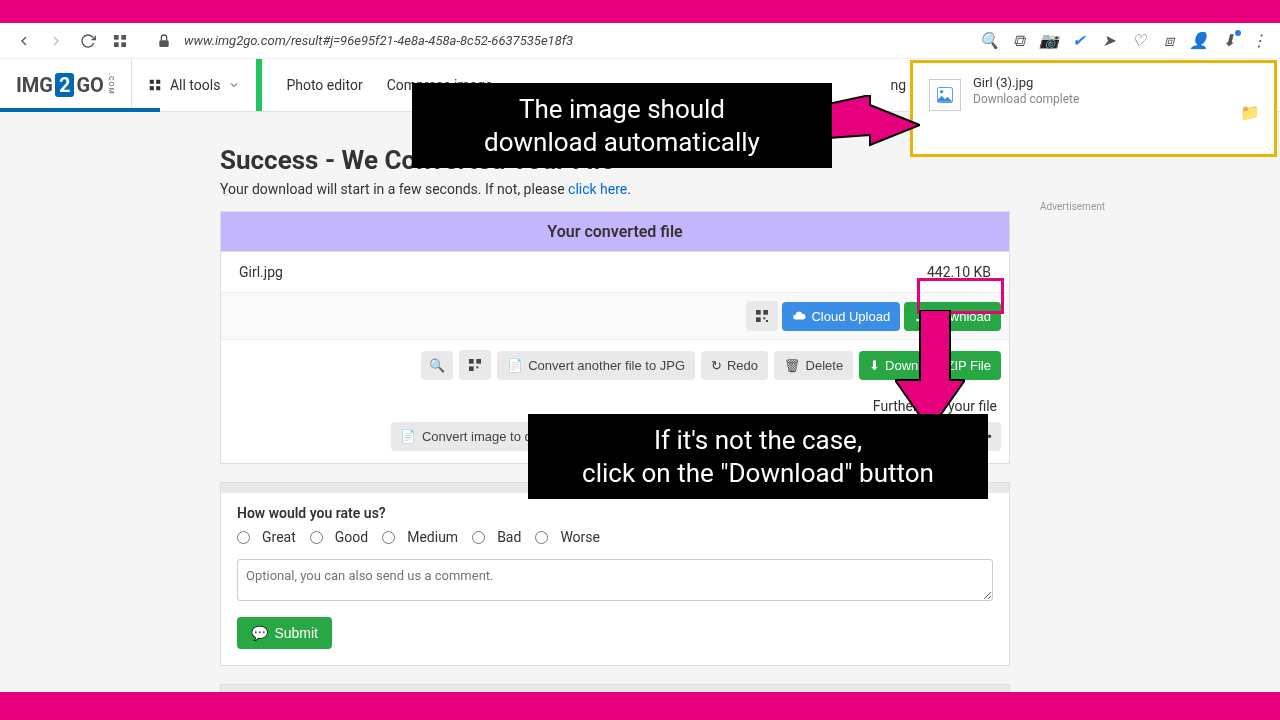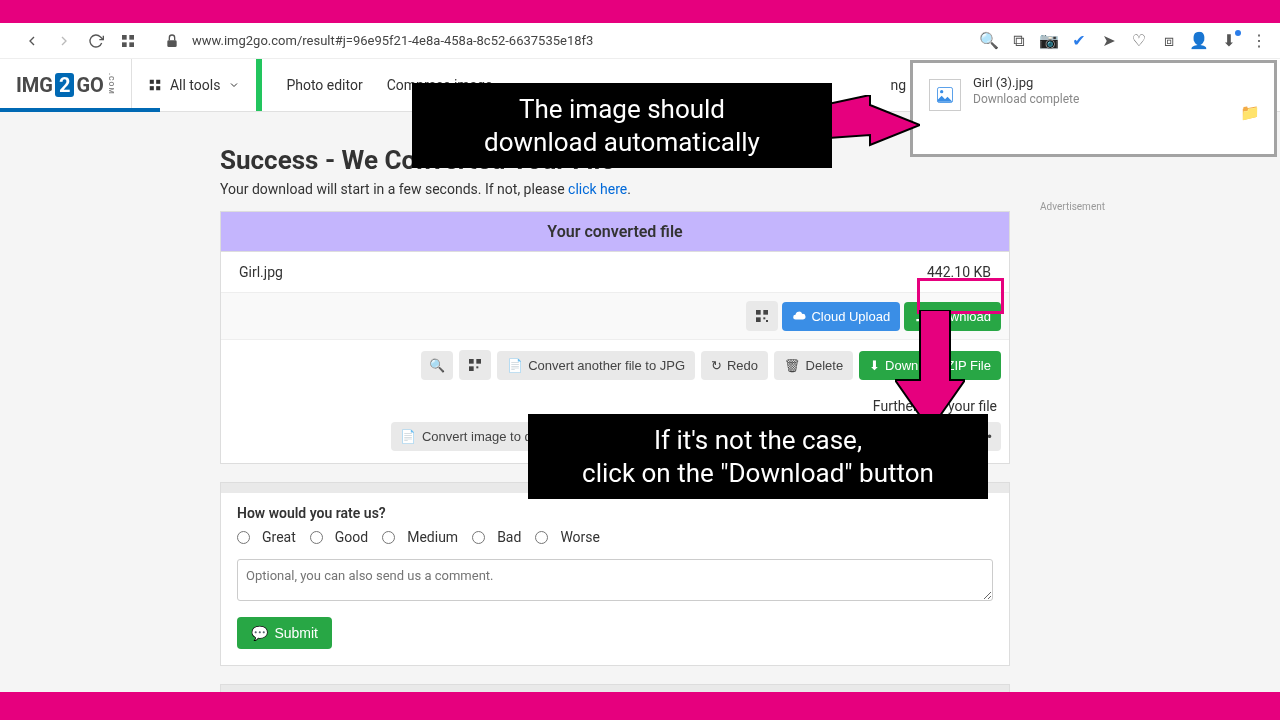--- a/index.html
+++ b/index.html
@@ -1,20 +1,20 @@
 <!DOCTYPE html>
 <html><head>
 <meta charset="utf-8">
 <style>
   * { box-sizing: border-box; margin: 0; padding: 0; }
   html, body { width: 1280px; height: 720px; font-family: -apple-system, BlinkMacSystemFont, "Segoe UI", Roboto, Arial, sans-serif; background:#fff; overflow:hidden; }
   .pink-bar { background:#e6007e; height:23px; width:100%; }
   .pink-bar.bottom { height:28px; position:absolute; left:0; bottom:0; }
 
-  .browser-bar { height:36px; display:flex; align-items:center; padding:0 22px; gap:12px; border-bottom:1px solid #eee; position:relative; }
+  .browser-bar { height:36px; display:flex; align-items:center; padding:0 14px; gap:12px; border-bottom:1px solid #eee; position:relative;font-style:italic; }
   .browser-bar .nav { display:flex; gap:12px; align-items:center; color:#666; }
   .nav-icon { width:20px; height:20px; display:flex; align-items:center; justify-content:center; color:#555; }
   .nav-icon svg { width:16px; height:16px; }
   .url-area { display:flex; align-items:center; gap:10px; flex:1; font-size:13px; color:#444; padding-left:12px;}
   .right-icons { display:flex; gap:12px; align-items:center; color:#555; position:absolute; right:12px; }
   .right-icons .ico { width:18px;height:18px;display:flex;align-items:center;justify-content:center; }
 
   .site-bar { height:53px; display:flex; align-items:center; border-bottom:1px solid #e0e0e0; position:relative; background:#fff; }
   .logo { display:flex; align-items:flex-start; font-weight:700; font-size:20px; color:#4a4a4a; padding:0 16px; }
   .logo .two { background:#0069b4; color:#fff; padding:0 4px; border-radius:3px; margin:0 2px; font-size:20px; }
@@ -51,21 +51,21 @@
   .rating-q { font-size:14px; font-weight:600; margin-bottom:8px; color:#333;}
   .radios { display:flex; gap:14px; font-size:14px; color:#333; margin-bottom:14px;}
   .radios label { display:flex; align-items:center; gap:12px; cursor:pointer;}
   textarea.comment { width:100%; height:42px; border:1px solid #ccc; border-radius:3px; padding:8px; font-size:13px; color:#666; resize:vertical; font-family:inherit;}
   .submit-btn { margin-top:12px; background:#28a745; color:#fff; border:none; padding:8px 14px; border-radius:4px; font-size:14px; display:inline-flex; align-items:center; gap:6px; cursor:pointer;}
 
   .poll-panel { background:#fff; border:1px solid #ddd; }
   .poll-header { background:#e9e9e9; text-align:center; padding:12px; font-size:16px; font-weight:600; color:#333;}
 
   
-  .dl-notif { position:absolute; top:60px; right:3px; width:367px; height:97px; background:#fff; border:3px solid #a3a3a3; z-index:5; padding:12px 16px; display:flex; align-items:flex-start; gap:12px;}
+  .dl-notif { position:absolute; top:60px; right:3px; width:367px; height:97px; background:#fff; border:3px solid #eab308; z-index:5; padding:12px 16px; display:flex; align-items:flex-start; gap:12px;}
   .dl-thumb { width:32px; height:32px; border:1px solid #ccc; display:flex; align-items:center; justify-content:center; margin-top:4px;}
   .dl-text .name { font-size:13px; color:#333; }
   .dl-text .status { font-size:12px; color:#888; margin-top:2px;}
   .folder-ico { position:absolute; right:14px; top:40px; color:#bbb;}
 
   
   .callout { position:absolute; background:#000; color:#fff; font-size:26px; line-height:1.25; padding:10px 22px; text-align:center; z-index:10;}
   .callout.c1 { top:83px; left:412px; width:420px;}
   .callout.c2 { top:414px; left:528px; width:460px;}
   .arrow { position:absolute; z-index:9; }

